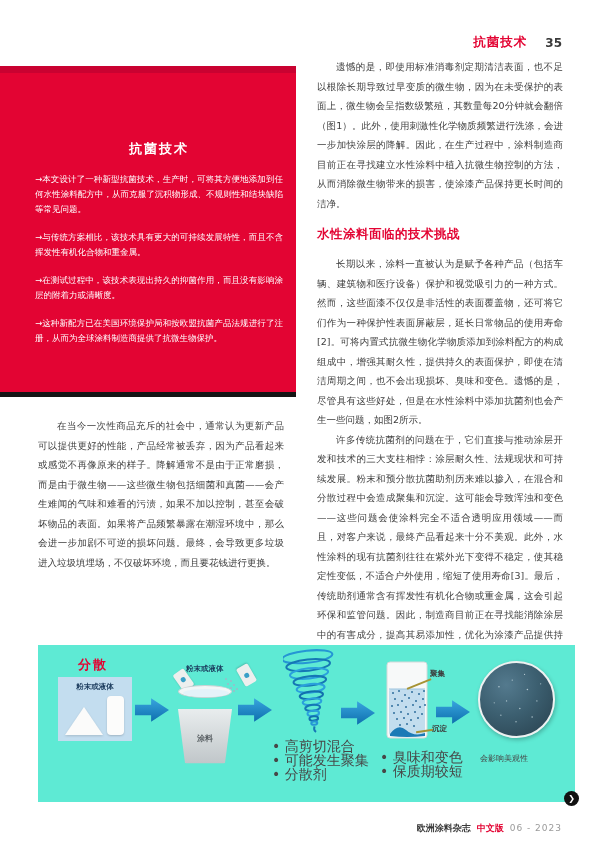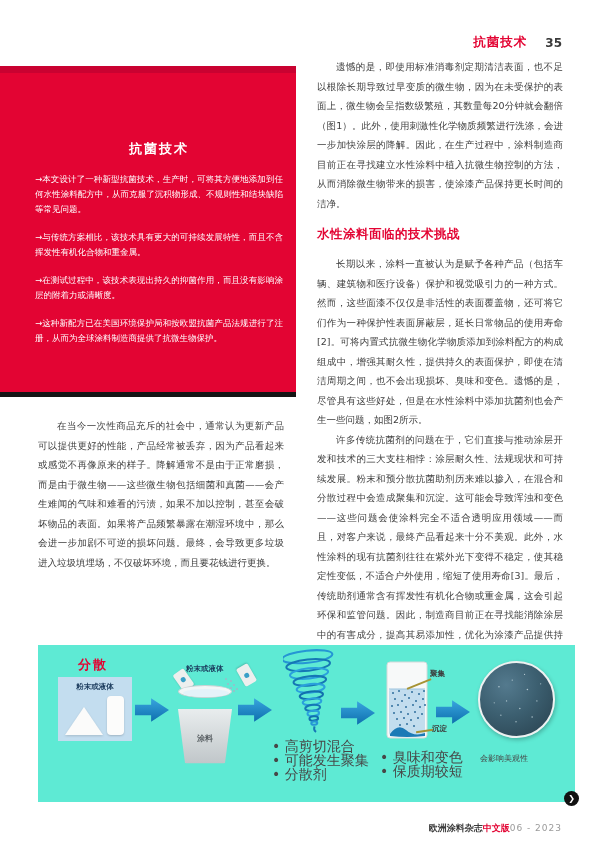--- a/index.html
+++ b/index.html
@@ -78,21 +78,21 @@
 
   .petri { position:absolute; left:440px; top:16px; width:77px; height:77px; border-radius:50%;
     background:radial-gradient(circle at 36% 30%, #547a8e 0%, #3c5f70 45%, #273f4c 100%);
     border:2px solid #eef1f1; box-shadow:1px 2px 4px rgba(0,0,0,0.25); }
   .petri svg { width:100%; height:100%; }
   .note5 { left:442px; top:108px; }
 
   
   .next-btn { position:absolute; left:564px; top:791px; width:15px; height:15px; border-radius:50%; background:#111111;
     color:#ffffff; font-size:8px; line-height:15px; text-align:center; font-weight:bold; cursor:pointer; }
-  .page-footer { position:absolute; top:822px; right:38px; font-size:9px; display:flex; align-items:baseline; }
+  .page-footer { position:absolute; top:822px; right:38px; font-size:9px; display:flex; gap:6px; align-items:baseline; }
   .f-journal { color:#3a3a3a; font-weight:bold; }
   .f-edition { color:#e30433; font-weight:bold; }
   .f-issue { color:#9a9a9a; letter-spacing:1px; }
 </style>
 </head>
 <body>
 
 <div class="page">
 
   <header class="page-header">

